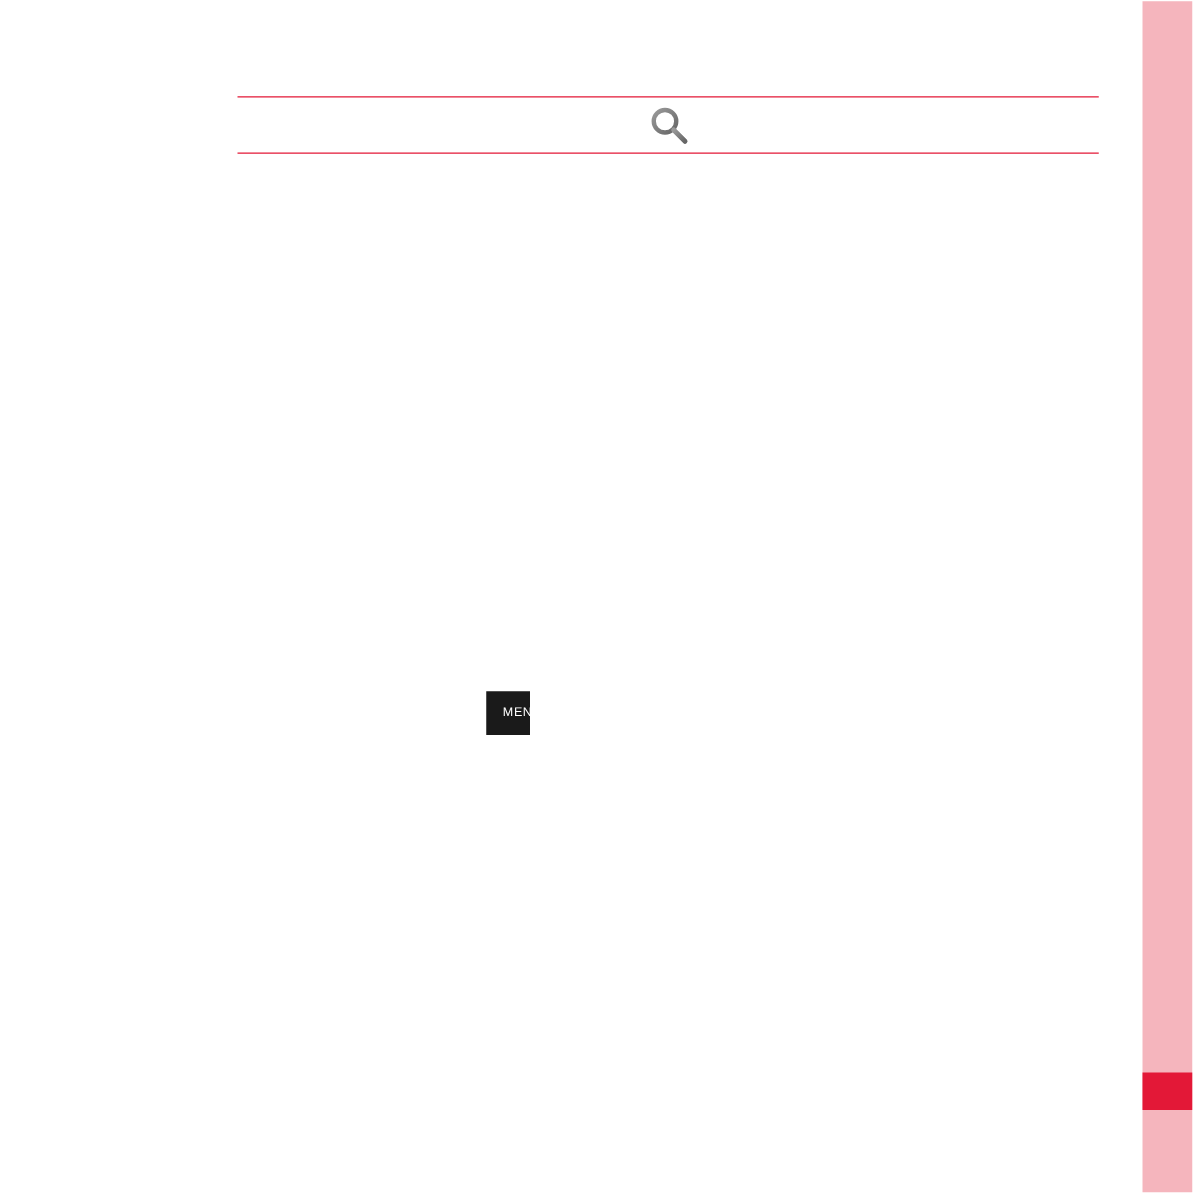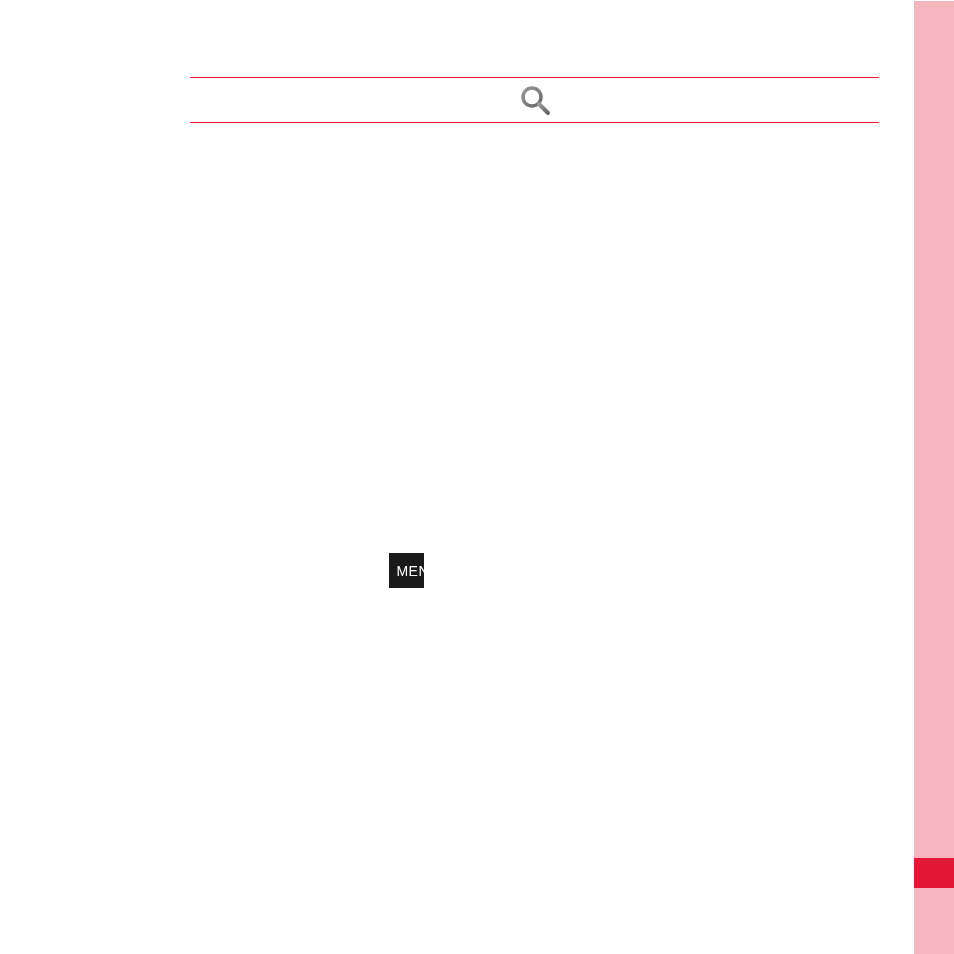--- a/index.html
+++ b/index.html
@@ -58,21 +58,21 @@
       position: absolute;
       left: 389px;
       top: 553px;
       width: 35px;
       height: 35px;
       background: #1a1a1a;
       color: #ffffff;
       display: flex;
       align-items: center;
       justify-content: center;
-      font-size: 14px;
+      font-size: 10px;
       font-weight: normal;
       letter-spacing: 0.5px;
       cursor: pointer;
       border: none;
       padding-left: 23px;
     }
   </style>
 </head>
 <body>
 

